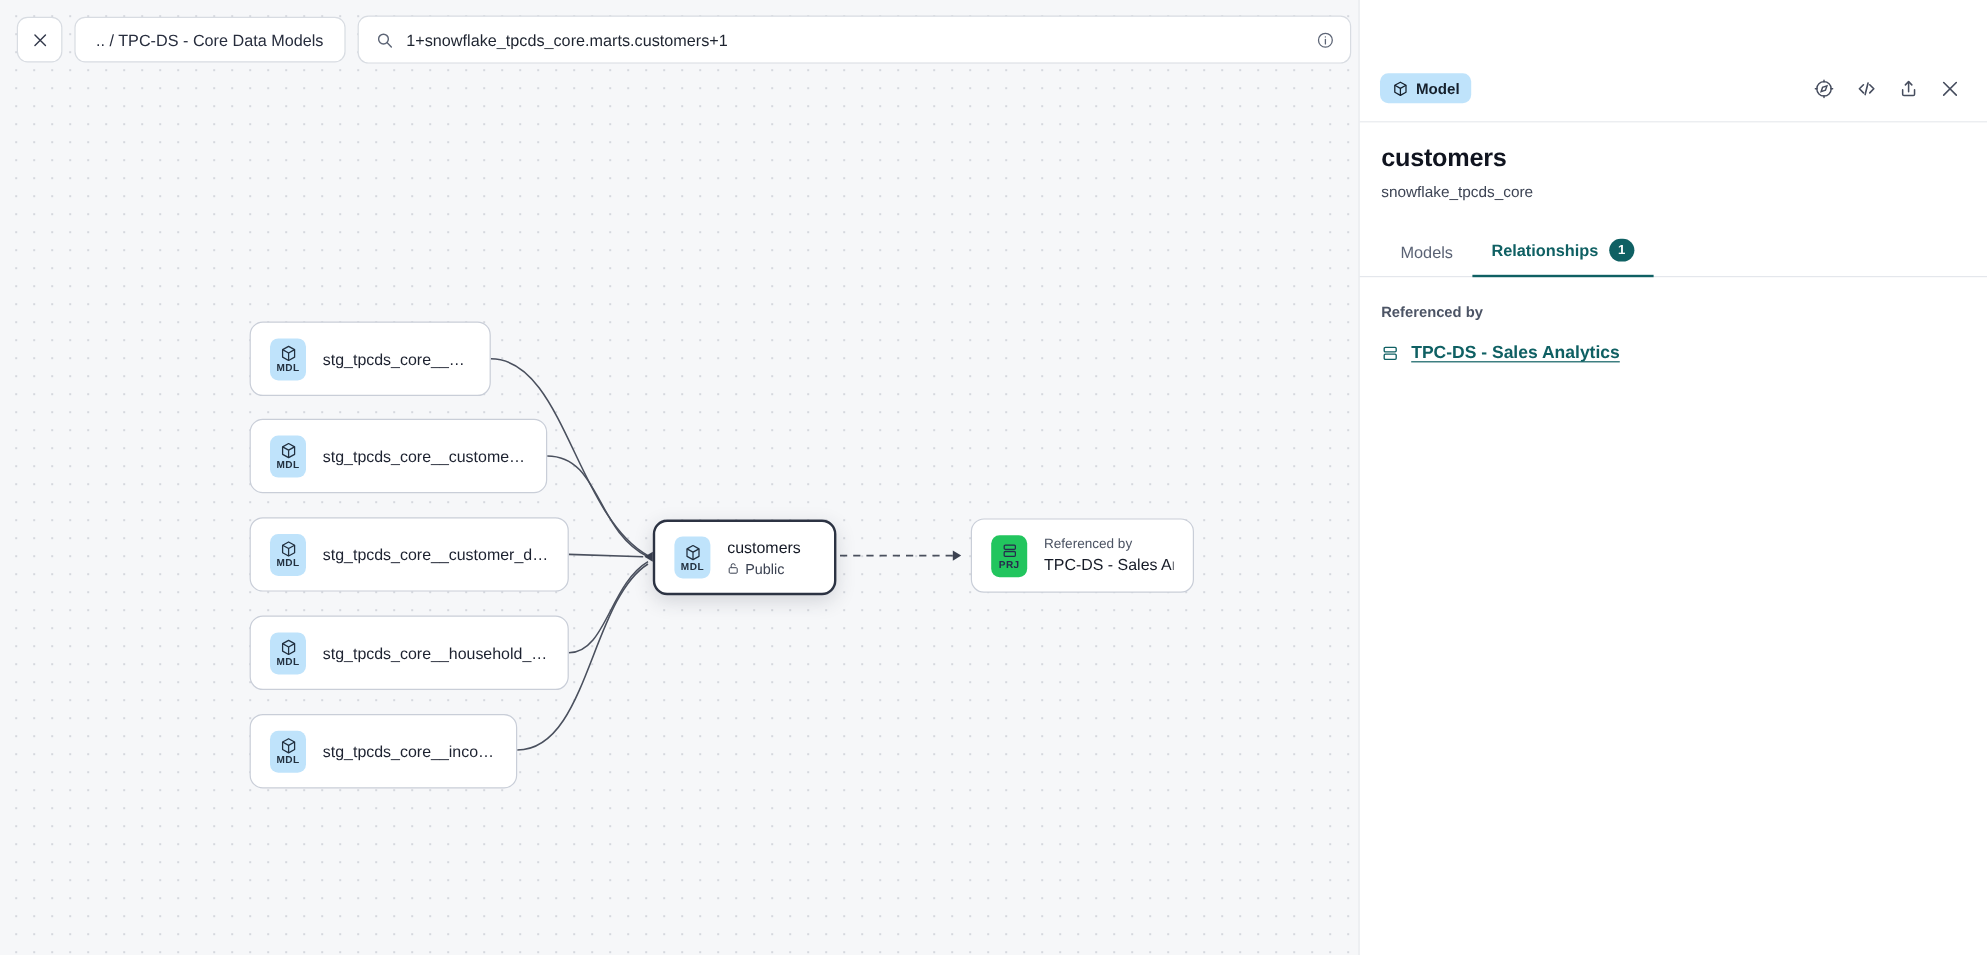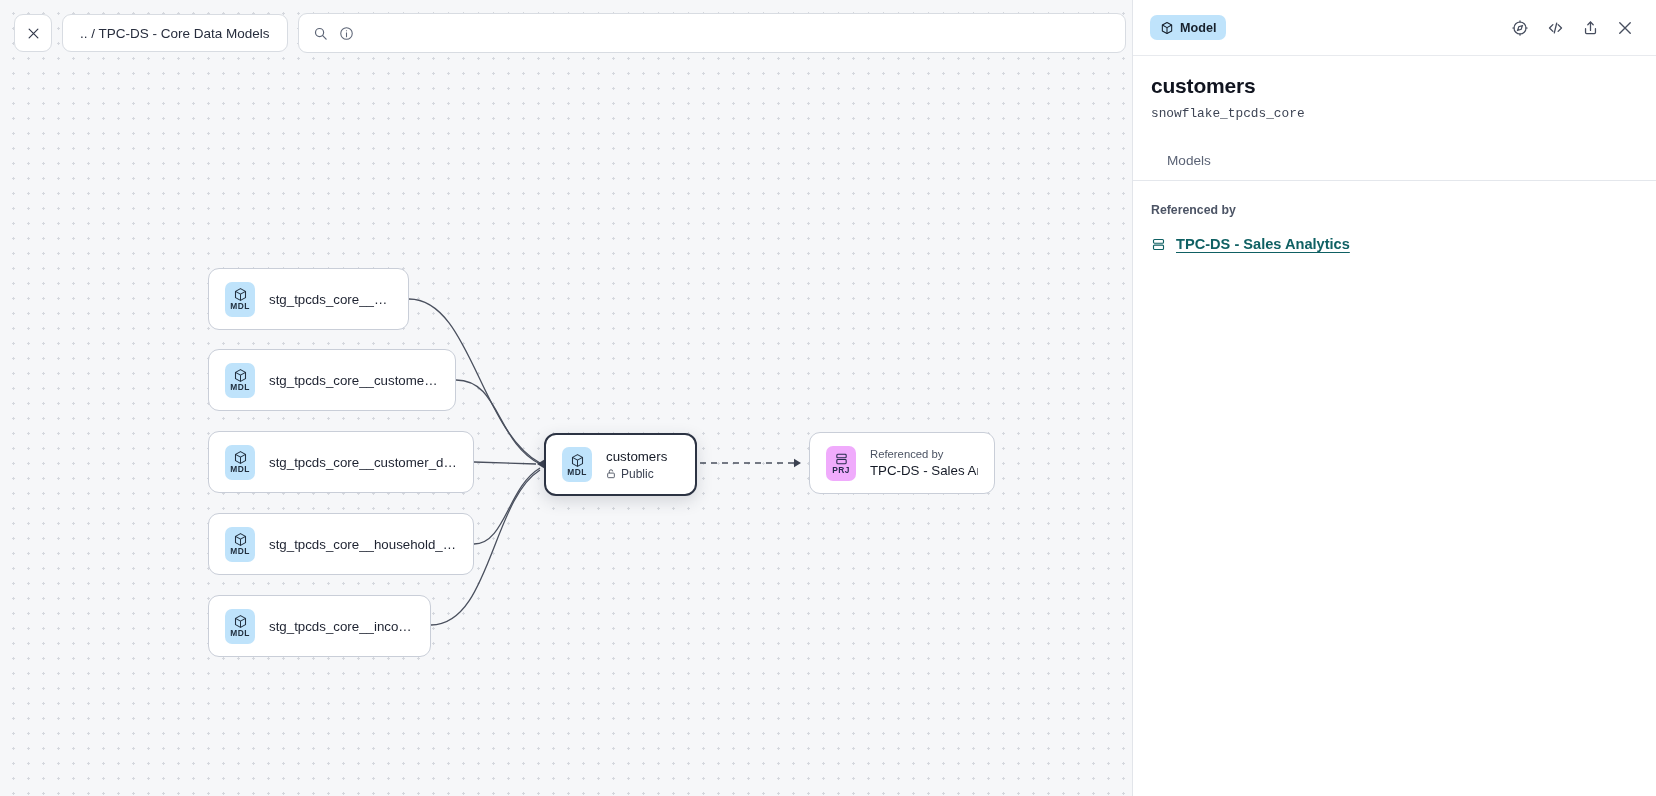--- a/index.html
+++ b/index.html
@@ -89,21 +89,21 @@
   }
   .badge {
     width: 30px; height: 35px;
     border-radius: 7px;
     display: flex; flex-direction: column;
     align-items: center; justify-content: center;
     gap: 0px;
     flex: 0 0 auto;
   }
   .badge.mdl { background: #bfe3fb; color: #22303f; }
-  .badge.prj { background: #f0abfc; color: #262b4d; }
+  .badge.prj { background: #22c55e; color: #262b4d; }
   .badge-text { font-size: 8.4px; letter-spacing: .4px; font-weight: 600; line-height: 9px; }
   .node-label {
     font-size: 13.3px; color: #1d2230;
     white-space: nowrap; overflow: hidden; text-overflow: ellipsis;
   }
   .node-body { display: flex; flex-direction: column; gap: 3px; overflow: hidden; }
   .node-title { font-size: 13.3px; color: #151a26; white-space: nowrap; }
   .node-sub {
     font-size: 12px; color: #3b4252;
     display: flex; align-items: center; gap: 5px; white-space: nowrap;
@@ -117,34 +117,35 @@
     background: #ffffff;
     border-left: 1px solid #e2e5ea;
     flex: 0 0 524px;
     display: flex; flex-direction: column;
   }
   .panel-head {
     height: 56px; flex: 0 0 56px;
     display: flex; align-items: center;
     padding: 0 22px 0 17px;
     border-bottom: 1px solid #e8eaee;
+    margin-top: 46px;
   }
   .type-badge {
     background: #bfe3fb; color: #16202c;
     border-radius: 7px;
     height: 25px;
     display: flex; align-items: center; gap: 6px;
     padding: 0 10px;
     font-size: 12.6px; font-weight: 600;
   }
   .panel-actions { margin-left: auto; display: flex; align-items: center; gap: 17px; color: #464d5e; }
   .panel-actions > span { display: flex; cursor: pointer; }
   .panel-title-wrap { padding: 18px 22px 0 18px; }
   .panel-title { font-size: 21px; font-weight: 700; color: #10141f; letter-spacing: -.2px; }
-  .panel-subtitle { font-size: 12.8px; color: #3d4454; margin-top: 8px; font-family: Liberation Mono, monospace; }
+  .panel-subtitle { font-size: 12.8px; color: #3d4454; margin-top: 8px; }
 
   .tabs {
     display: flex; align-items: flex-end; gap: 0;
     padding: 0 18px;
     margin-top: 21px;
     border-bottom: 1px solid #e4e7ec;
   }
   .tab {
     display: flex; align-items: center; gap: 9px;
     padding: 11px 16px 11px;
@@ -311,20 +312,21 @@
         <span>.. / TPC-DS - Core Data Models</span>
       </div>
 
       <div class="searchbar">
         <span class="icon-muted">
           <svg width="15" height="15" viewBox="0 0 24 24" fill="none" stroke="currentColor" stroke-width="1.9" stroke-linecap="round">
               <circle cx="10.5" cy="10.5" r="6.5"></circle>
               <path d="M15.5 15.5L21 21"></path>
             </svg>
         </span>
+        <span class="search-value" title="Search lineage">1+snowflake_tpcds_core.marts.customers+1</span>
         <span class="icon-muted">
           <svg width="15" height="15" viewBox="0 0 24 24" fill="none" stroke="currentColor" stroke-width="1.7" stroke-linecap="round">
               <circle cx="12" cy="12" r="9.2"></circle>
               <path d="M12 11v6"></path>
               <circle cx="12" cy="7.6" r=".95" fill="currentColor" stroke="none"></circle>
             </svg>
         </span>
       </div>
 
     </div>
@@ -376,20 +378,24 @@
     </div>
 
     <div class="panel-title-wrap">
       <div class="panel-title">customers</div>
       <div class="panel-subtitle">snowflake_tpcds_core</div>
     </div>
 
     <div class="tabs">
       <div class="tab">
         <span>Models</span>
+      </div>
+      <div class="tab active">
+        <span>Relationships</span>
+        <span class="tab-count">1</span>
       </div>
     </div>
 
     <div class="panel-section">
       <div class="section-label">Referenced by</div>
       <div class="ref-item">
         <span style="display:flex">
           <svg width="15" height="15" viewBox="0 0 24 24" fill="none" stroke="currentColor" stroke-width="1.8" stroke-linejoin="round">
               <rect x="4" y="4" width="16" height="6" rx="1.5"></rect>
               <rect x="4" y="13" width="16" height="7" rx="1.5"></rect>

